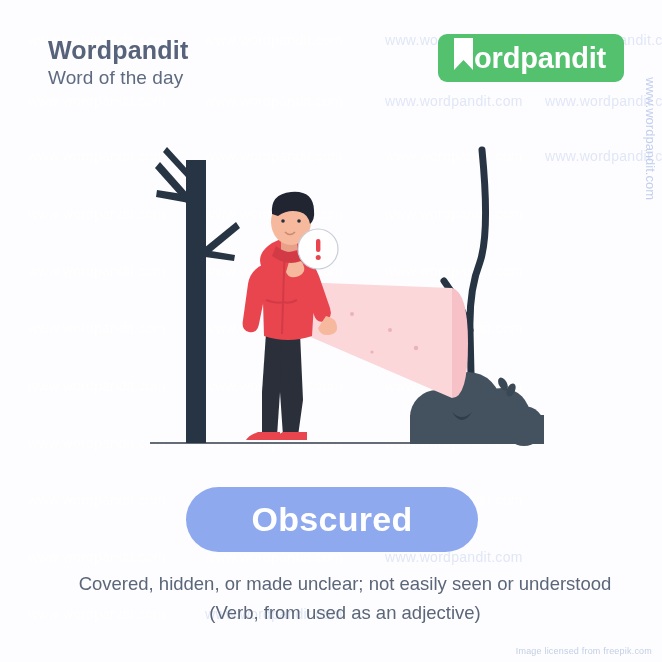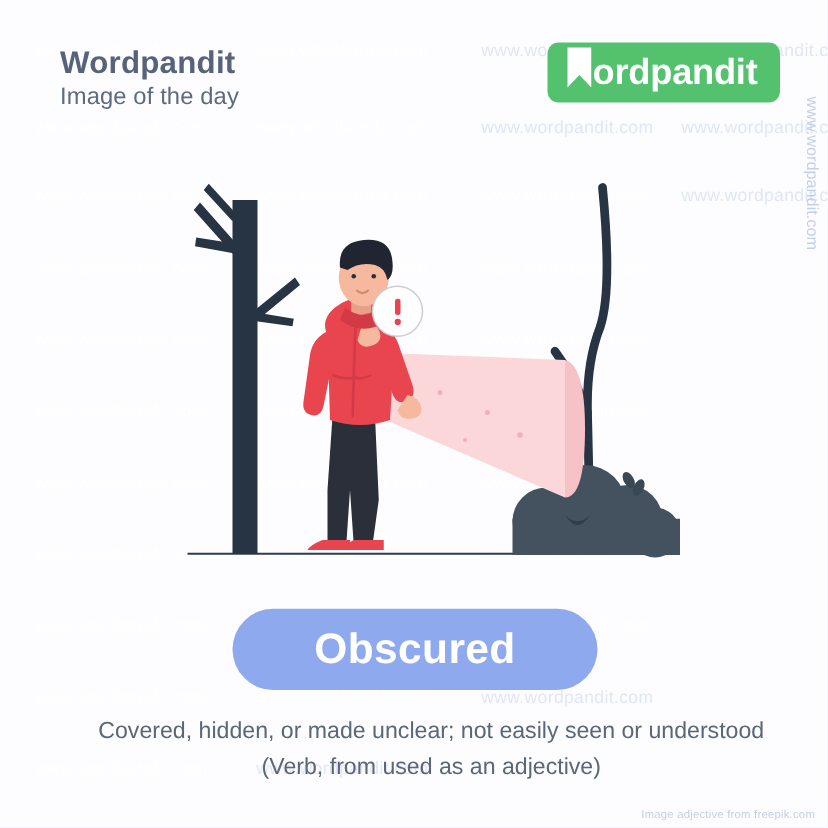--- a/index.html
+++ b/index.html
@@ -203,21 +203,21 @@
     <span class="wm dim" style="left:385px; top:549px;">www.wordpandit.com</span>
 
     <span class="wm" style="left:28px;  top:606px;">www.wordpandit.com</span>
     <span class="wm dim" style="left:205px; top:606px;">www.wordpandit.com</span>
 
     <span class="wm-vert">www.wordpandit.com</span>
   </div>
 
   <div class="header">
     <div class="brand">Wordpandit</div>
-    <div class="tagline">Image of the day</div>
+    <div class="tagline">Word of the day</div>
   </div>
 
   <div class="logo">
     <span class="logo-mark">
       <svg width="23" height="40" viewBox="0 0 23 40">
         <path d="M2 2 L2 34 L11.5 24 L21 34 L21 2 Z" fill="#ffffff"></path>
       </svg>
     </span>
     <span class="logo-text">ordpandit</span>
   </div>
@@ -308,15 +308,15 @@
 
   <div class="word-pill">
     <span class="word-text">Obscured</span>
   </div>
 
   <div class="definition">
     <span>Covered, hidden, or made unclear; not easily seen or understood</span>
     <span class="line2">(Verb, from used as an adjective)</span>
   </div>
 
-  <div class="footer-credit">Image adjective from freepik.com</div>
+  <div class="footer-credit">Image licensed from freepik.com</div>
 
 </div>
 
 </body></html>

